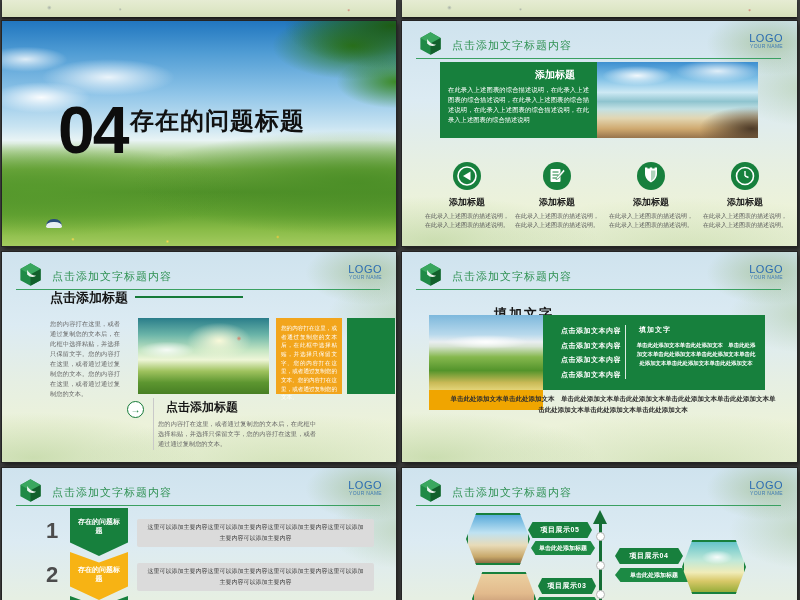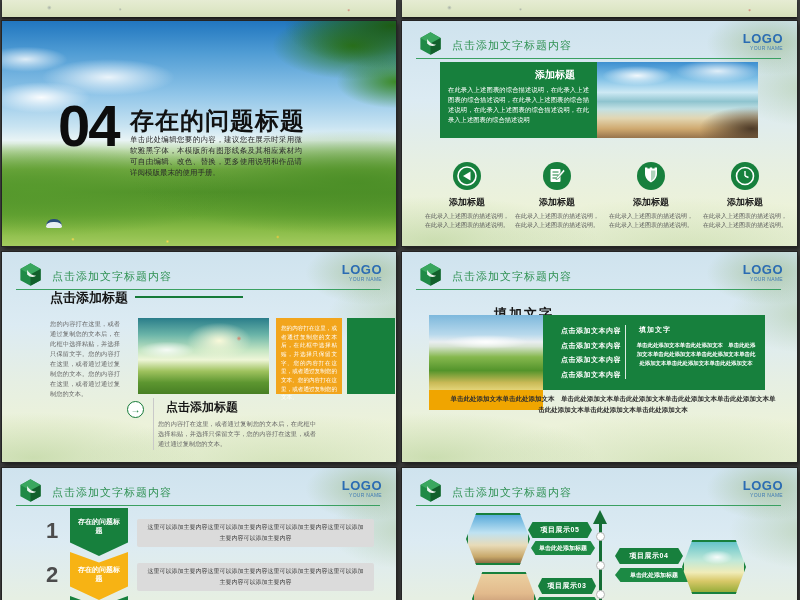--- a/index.html
+++ b/index.html
@@ -32,41 +32,41 @@
     radial-gradient(ellipse 280px 70px at 72% 102%, rgba(178,206,142,.45), rgba(0,0,0,0) 75%),
     linear-gradient(180deg,#cfe3ee 0%,#dcebf3 35%,#e6efe3 62%,#ecf2da 82%,#eef3de 100%);}
 
   
   .hdr{position:absolute;inset:0;pointer-events:none;}
   .hdr-cube{position:absolute;left:15px;top:9px;width:27px;height:27px;}
   .hdr-title{position:absolute;left:50px;top:17px;font-size:11px;font-weight:normal;
              color:#2e9152;letter-spacing:1px;white-space:nowrap;}
   .hdr-line{position:absolute;left:14px;right:16px;top:37px;height:1px;background:#3aa061;}
   .logo{position:absolute;right:14px;top:11px;text-align:right;color:#2b6cb3;line-height:1.1;}
-  .logo-main{font-size:13px;font-weight:bold;letter-spacing:.5px;}
+  .logo-main{font-size:11px;font-weight:normal;letter-spacing:.5px;}
   .logo-sub{font-size:5px;letter-spacing:.3px;opacity:.85;}
 
   
   .s1-bg{position:absolute;inset:0;background:
     radial-gradient(ellipse 70px 22px at 10% 34%, rgba(255,255,255,.95), rgba(255,255,255,0) 70%),
     radial-gradient(ellipse 95px 26px at 27% 25%, rgba(255,255,255,.85), rgba(255,255,255,0) 70%),
     radial-gradient(ellipse 60px 18px at 6% 17%, rgba(255,255,255,.8), rgba(255,255,255,0) 70%),
     radial-gradient(ellipse 150px 60px at 99% 2%, #1d5c14, rgba(29,92,20,0) 72%),
     radial-gradient(ellipse 115px 48px at 89% 11%, #2f7a1e, rgba(47,122,30,0) 70%),
     radial-gradient(ellipse 85px 38px at 100% 27%, #3c8a26, rgba(60,138,38,0) 70%),
     radial-gradient(ellipse 300px 70px at 90% 72%, #4c8f27, rgba(76,143,39,0) 75%),
     radial-gradient(ellipse 280px 62px at 8% 75%, #579a2d, rgba(87,154,45,0) 75%),
     radial-gradient(circle 2px at 18% 97%, #ffd84d, rgba(0,0,0,0) 90%),
     radial-gradient(circle 2px at 42% 98%, #ffd84d, rgba(0,0,0,0) 90%),
     radial-gradient(circle 2px at 70% 96%, #f4c93e, rgba(0,0,0,0) 90%),
     linear-gradient(180deg,#2176bf 0%,#4f9cd4 14%,#8ec4e8 32%,#c9e4f2 47%,#e9f4f5 53%,
                     #bcd9a8 58%,#78ad46 66%,#4f8f28 76%,#67a533 86%,#8abc48 93%,#a3cb5f 100%);}
   .s1-yurt{position:absolute;left:44px;bottom:18px;width:16px;height:9px;background:#e8eef2;
            border-radius:8px 8px 2px 2px;border-top:3px solid #2a4d7a;}
-  .s1-num{position:absolute;left:56px;top:76px;font-size:58px;line-height:1;font-weight:800;
+  .s1-num{position:absolute;left:56px;top:76px;font-size:66px;line-height:1;font-weight:800;
           color:#0d0d0d;letter-spacing:-2px;text-align:center;}
   .s1-title{position:absolute;left:128px;top:84px;font-size:24px;font-weight:bold;color:#111;
             letter-spacing:1px;white-space:nowrap;}
   .s1-body{position:absolute;left:128px;top:114px;width:172px;font-size:7.5px;line-height:1.45;
            color:#2a2a2a;text-align:justify;}
 
   
   .s2-panel{position:absolute;left:38px;top:41px;width:157px;height:76px;background:#17803d;
             padding:6px 8px 4px 8px;color:#fff;}
   .s2-panel-title{font-size:10px;font-weight:bold;text-align:right;padding-right:14px;margin-bottom:3px;}
@@ -171,21 +171,20 @@
 <div class="canvas">
 
   <div class="strip strip-l"></div>
   <div class="strip strip-r"></div>
 
   <div class="slide s1">
     <div class="s1-bg"></div>
     <div class="s1-yurt"></div>
     <div class="s1-num">04</div>
     <div class="s1-title">存在的问题标题</div>
-    <div class="s1-body">单击此处编辑您要的内容，建议您在展示时采用微软雅黑字体，本模版所有图形线条及其相应素材均可自由编辑、改色、替换，更多使用说明和作品请详阅模版最末的使用手册。</div>
   </div>
 
   <div class="slide s2 washed">
     <div class="hdr">
       <svg class="hdr-cube" viewBox="0 0 24 24">
         <polygon points="12,2 21,7 21,17 12,22 3,17 3,7" fill="#1f8a46"></polygon>
         <polygon points="12,2 21,7 12,12 3,7" fill="#3aa75f"></polygon>
         <polygon points="12,12 21,7 21,17 12,22" fill="#12602c"></polygon>
         <path d="M9 8 q3 5 8 5 q-4 3 -8 -1 Z" fill="#ffffff" opacity=".9"></path>
       </svg>

